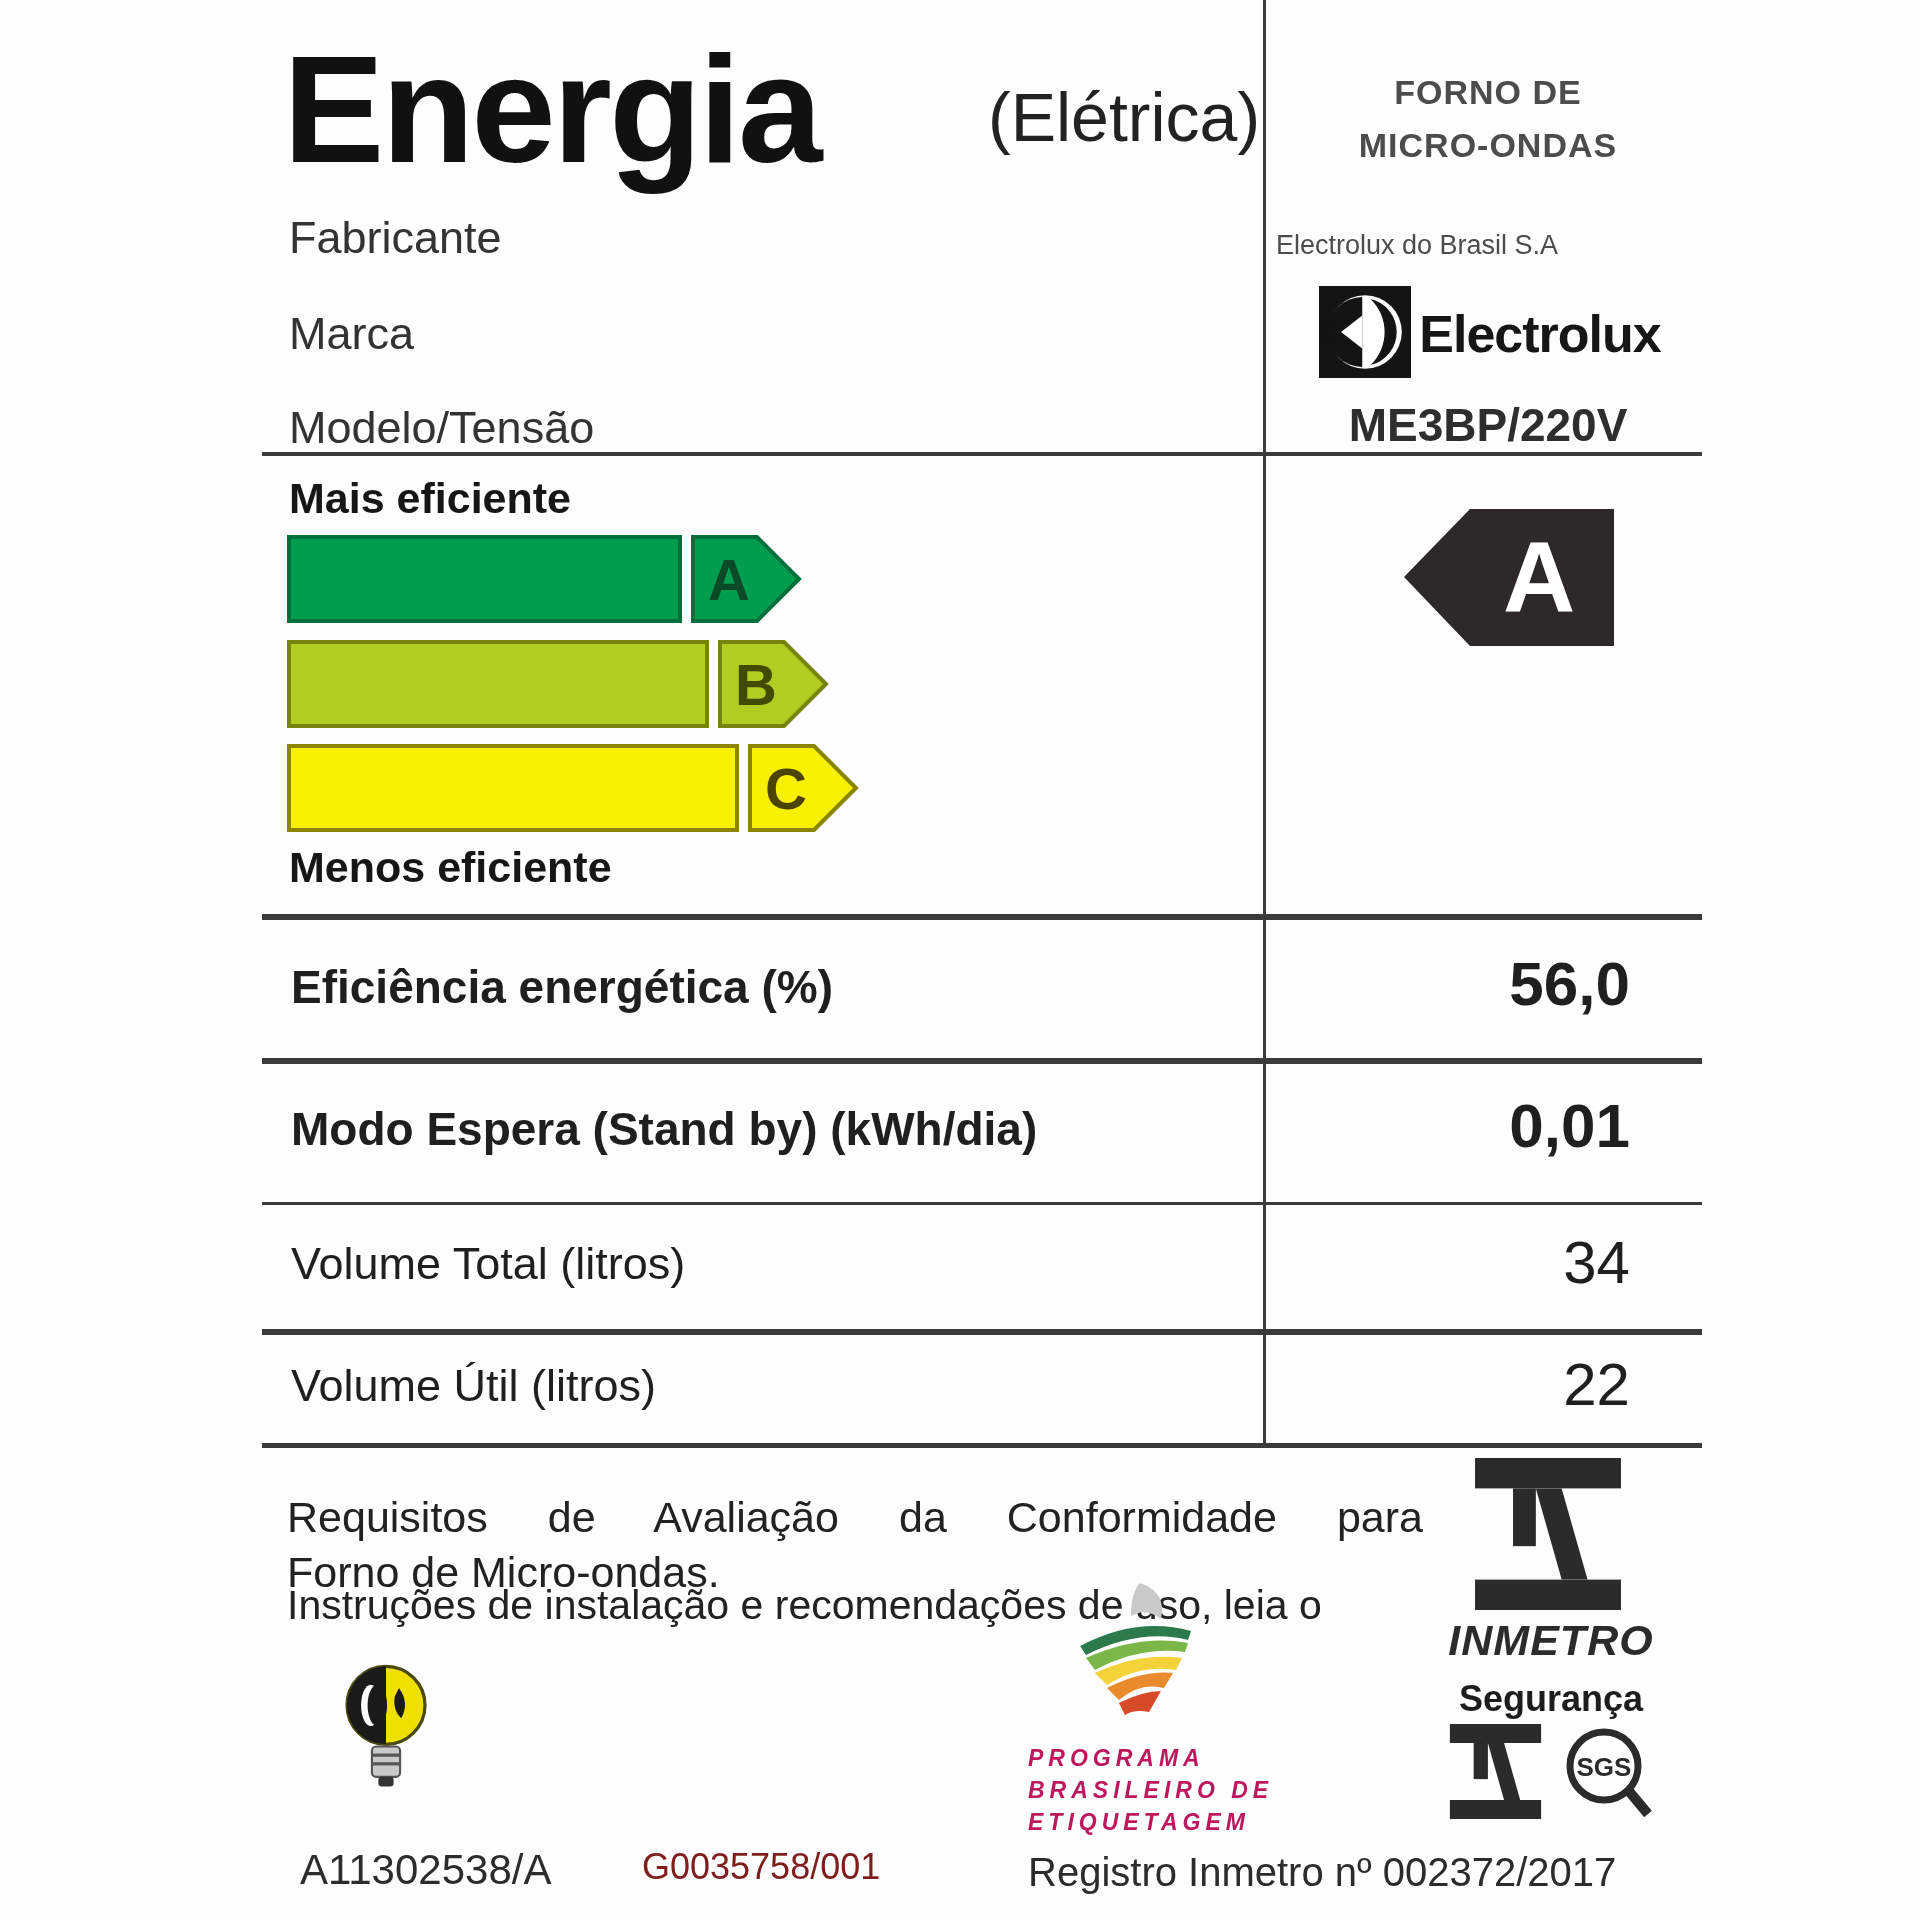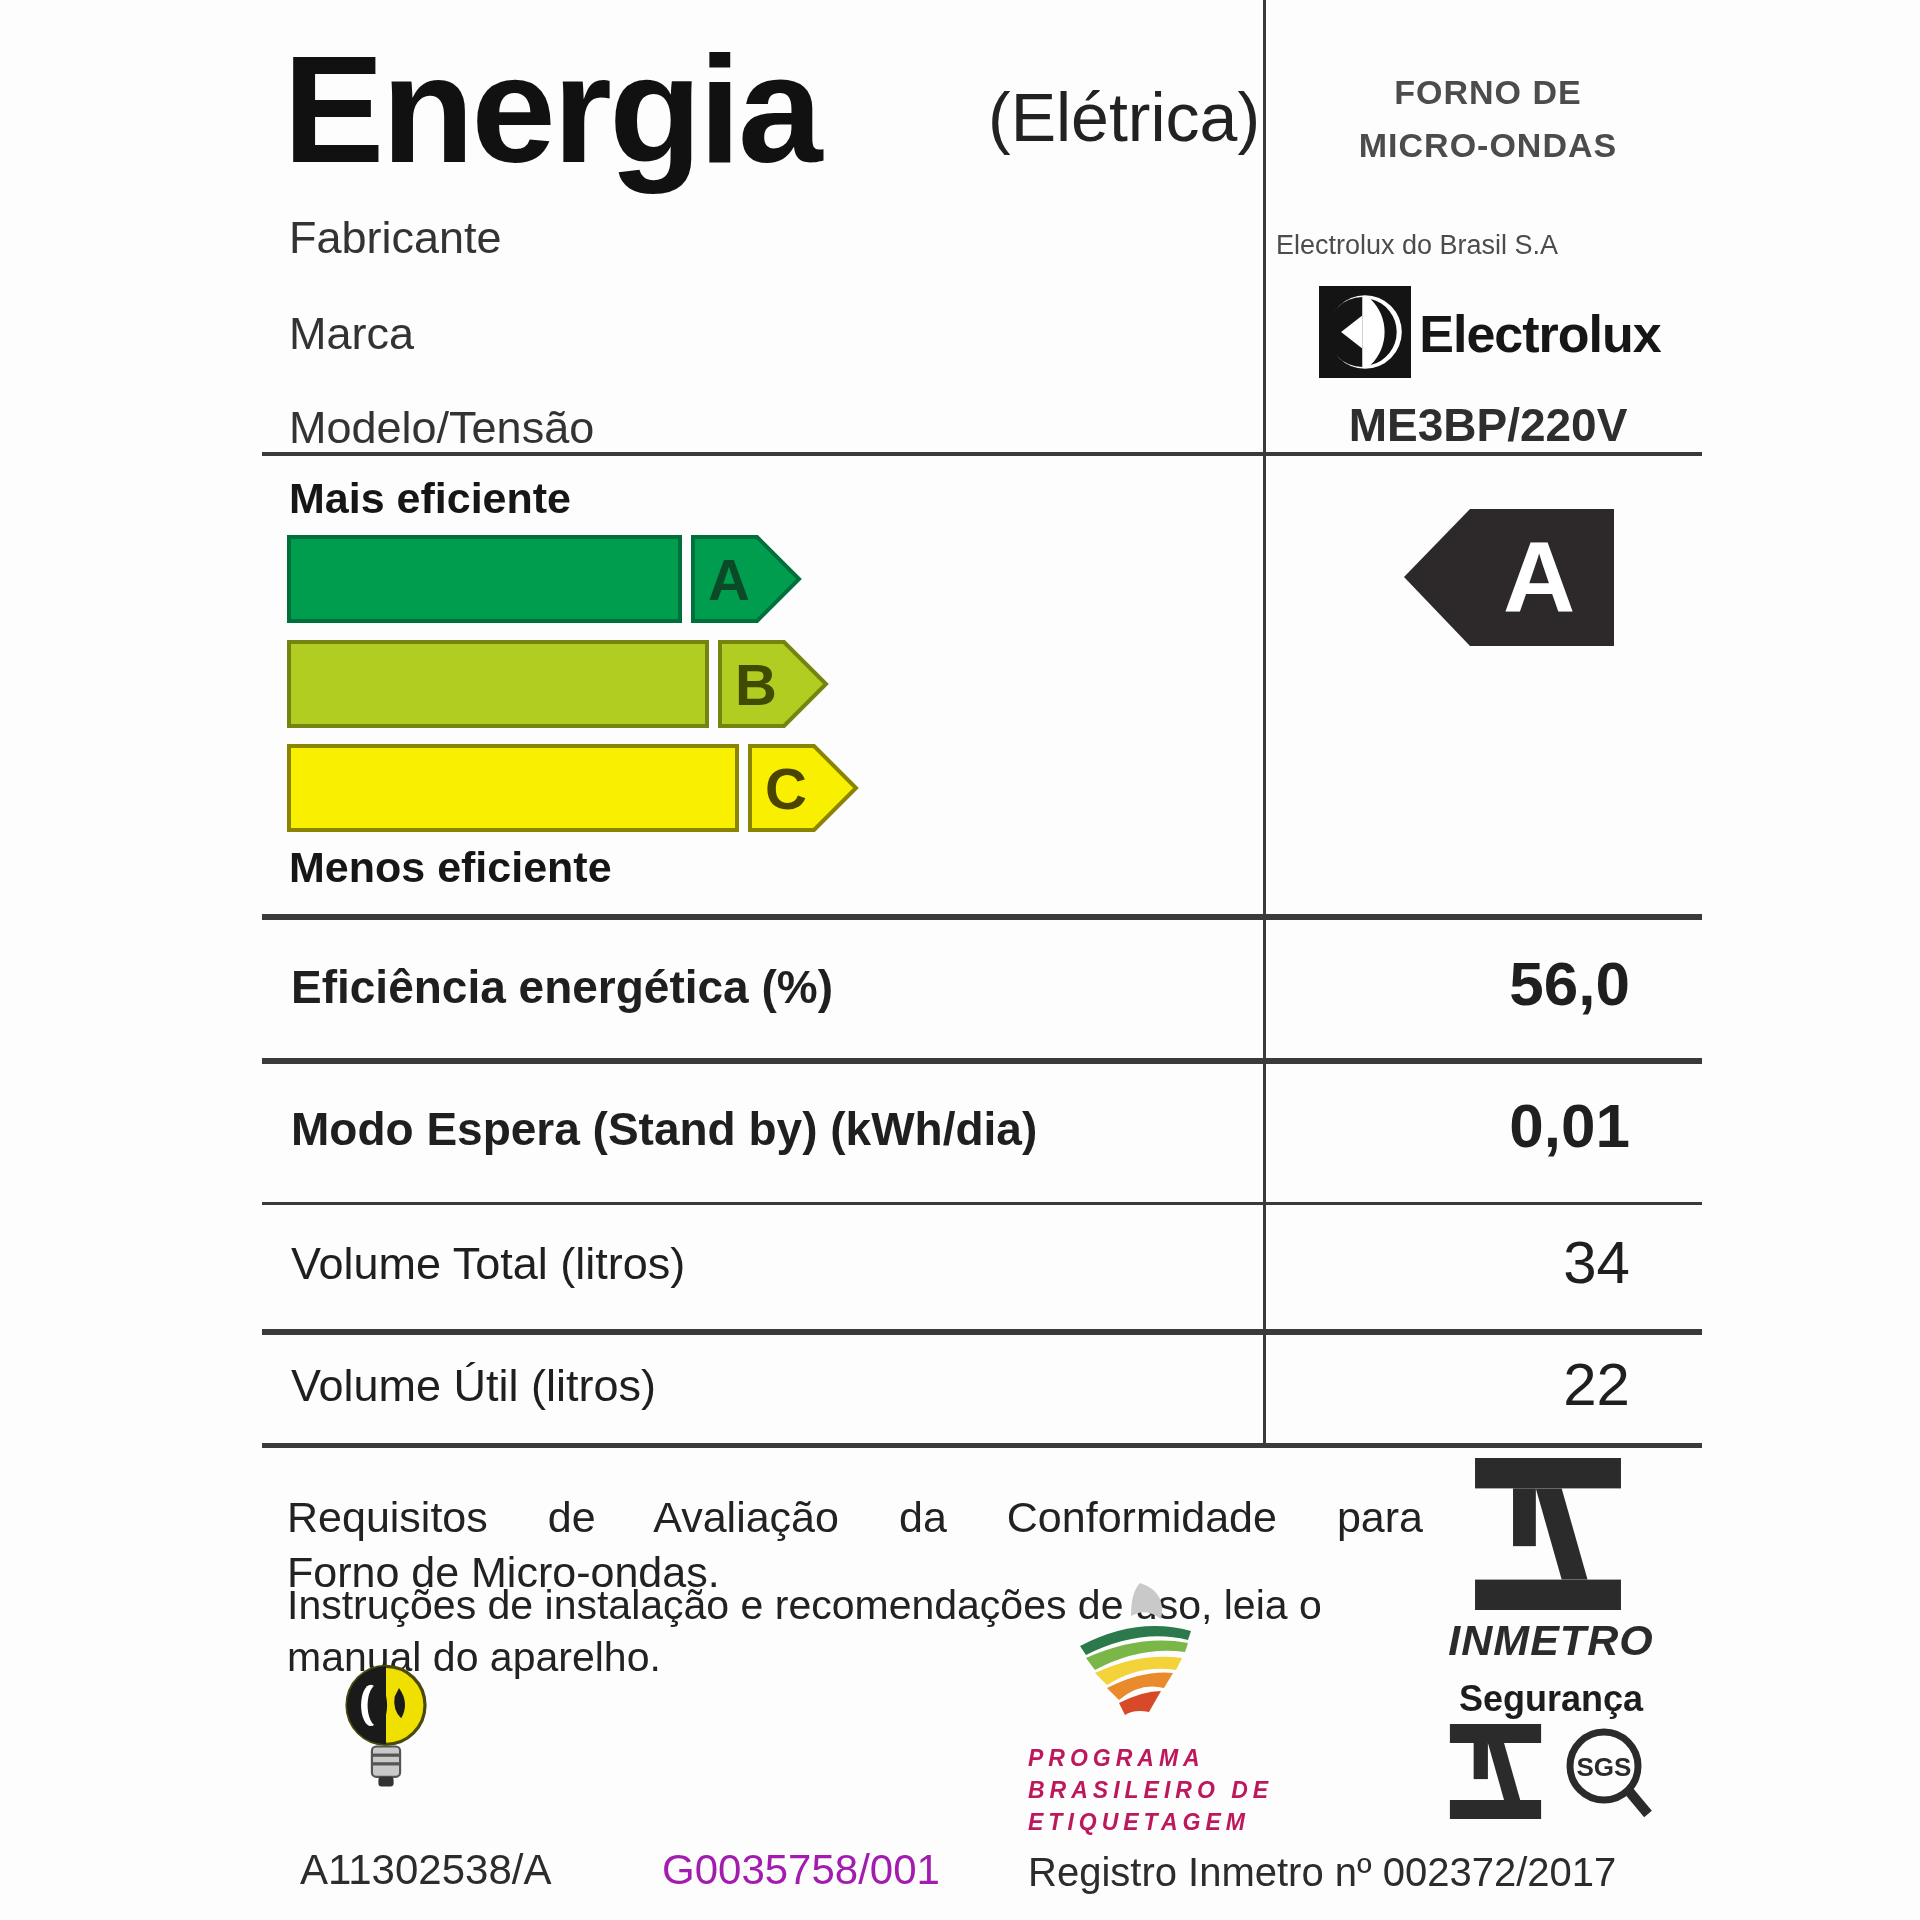--- a/index.html
+++ b/index.html
@@ -68,21 +68,21 @@
             color:#be185d;line-height:1.4;font-style:italic;}
 
   .inmetro-logo{left:1448px;top:1458px;}
   .inmetro-label{left:1426px;top:1616px;width:250px;text-align:center;font-size:43px;font-weight:700;
                  font-style:italic;color:#2b2b2b;letter-spacing:1px;}
   .seg-label{left:1436px;top:1678px;width:230px;text-align:center;font-size:36px;font-weight:700;color:#1d1d1d;}
   .seg-n{left:1448px;top:1724px;}
   .seg-sgs{left:1560px;top:1724px;}
 
   .code1{left:300px;top:1846px;font-size:42px;font-weight:500;color:#2c2c2c;}
-  .code2{left:662px;top:1846px;font-size:42px;font-weight:500;color:#a21caf;}
+  .code2{left:642px;top:1846px;font-size:36px;font-weight:500;color:#7f1d1d;}
   .registry{left:1028px;top:1850px;font-size:40px;font-weight:500;color:#2c2c2c;}
 </style>
 </head>
 <body>
 
 <div class="page">
 
   <div class="vline"></div>
   <div class="hline hr1"></div>
   <div class="hline hr2"></div>
@@ -169,21 +169,20 @@
 
   <div class="abs rlabel t4l">Volume Útil (litros)</div>
   <div class="abs rvalue t4v">22</div>
 
   <div class="abs req">
     <div class="jline">Requisitos de Avaliação da Conformidade para</div>
     <div>Forno de Micro-ondas.</div>
   </div>
   <div class="abs instr">
     <div>Instruções de instalação e recomendações de uso, leia o</div>
-    <div>manual do aparelho.</div>
   </div>
 
   <div class="abs procel-bulb">
     <svg width="88" height="130" viewBox="0 0 80 120">
       <circle cx="40" cy="40" r="36" fill="#f0e000" stroke="#4a4a10" stroke-width="3"></circle>
       <path d="M40,4 A36,36 0 0 0 40,76 Z" fill="#1a1a1a"></path>
       <ellipse cx="26" cy="40" rx="9" ry="19" fill="#ffffff"></ellipse>
       <ellipse cx="32" cy="40" rx="9" ry="19" fill="#1a1a1a"></ellipse>
       <path d="M52,24 Q62,38 54,52 Q46,44 48,32 Z" fill="#1a1a1a"></path>
       <rect x="27" y="78" width="26" height="28" rx="4" fill="#c9c9c9" stroke="#555" stroke-width="2"></rect>

